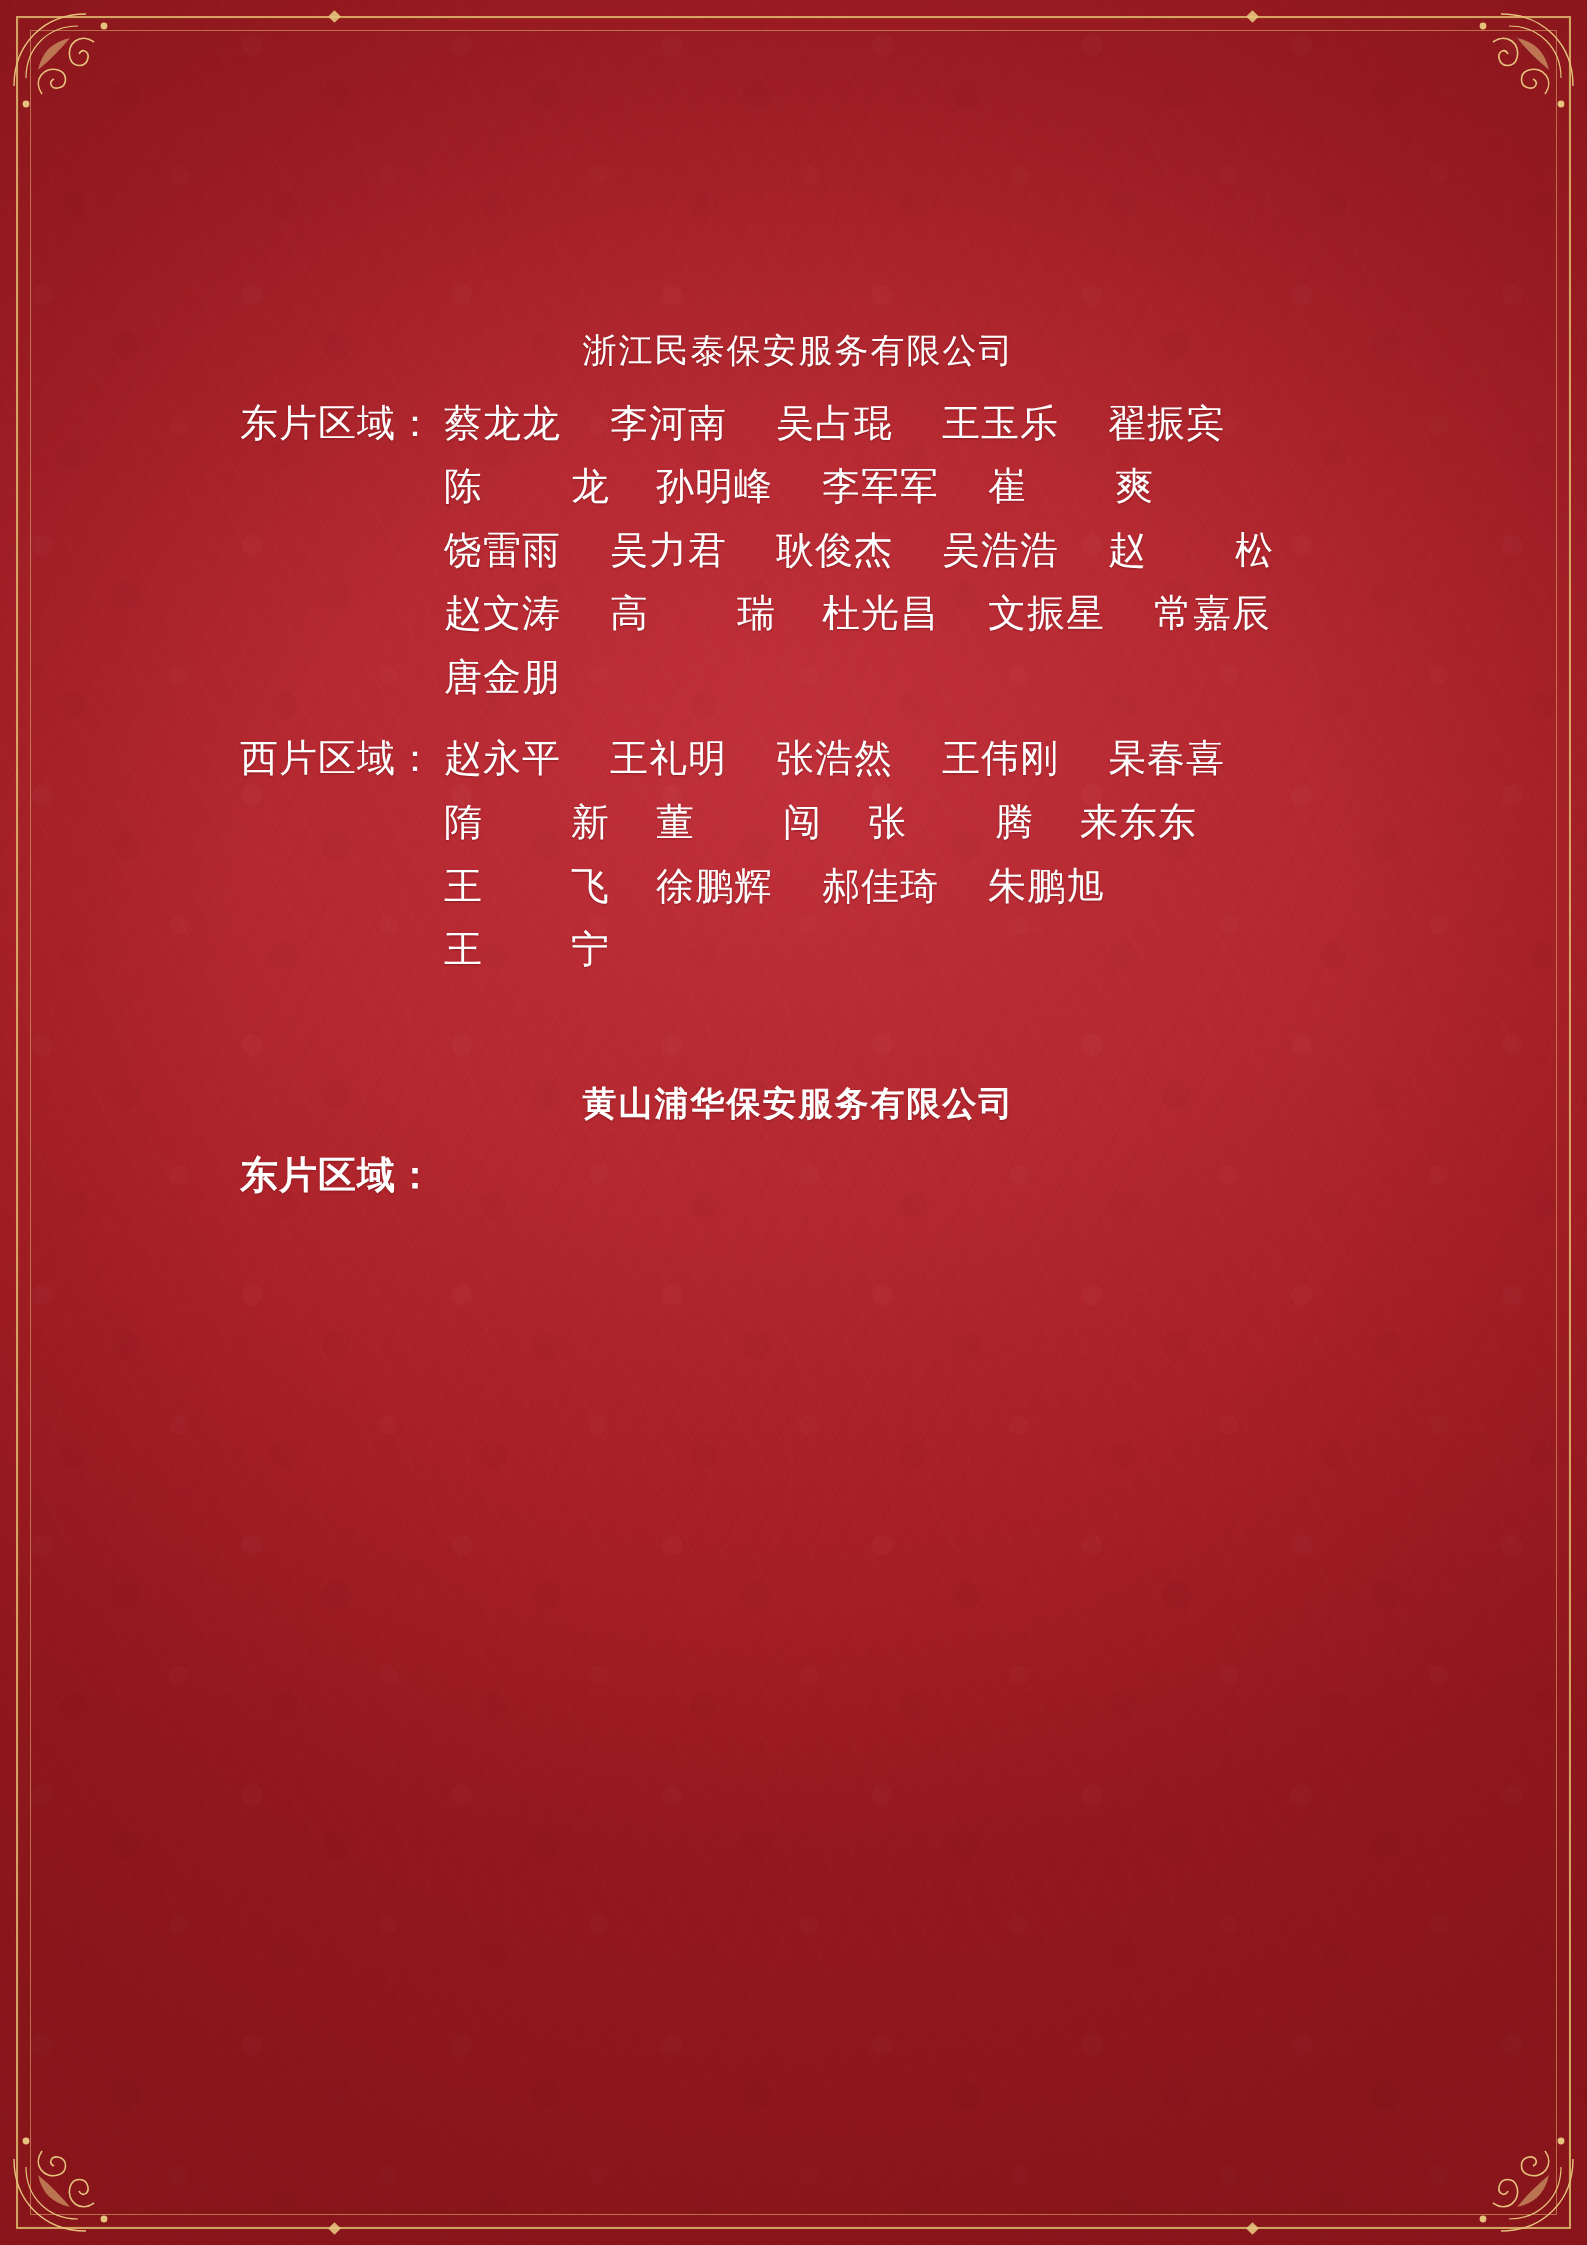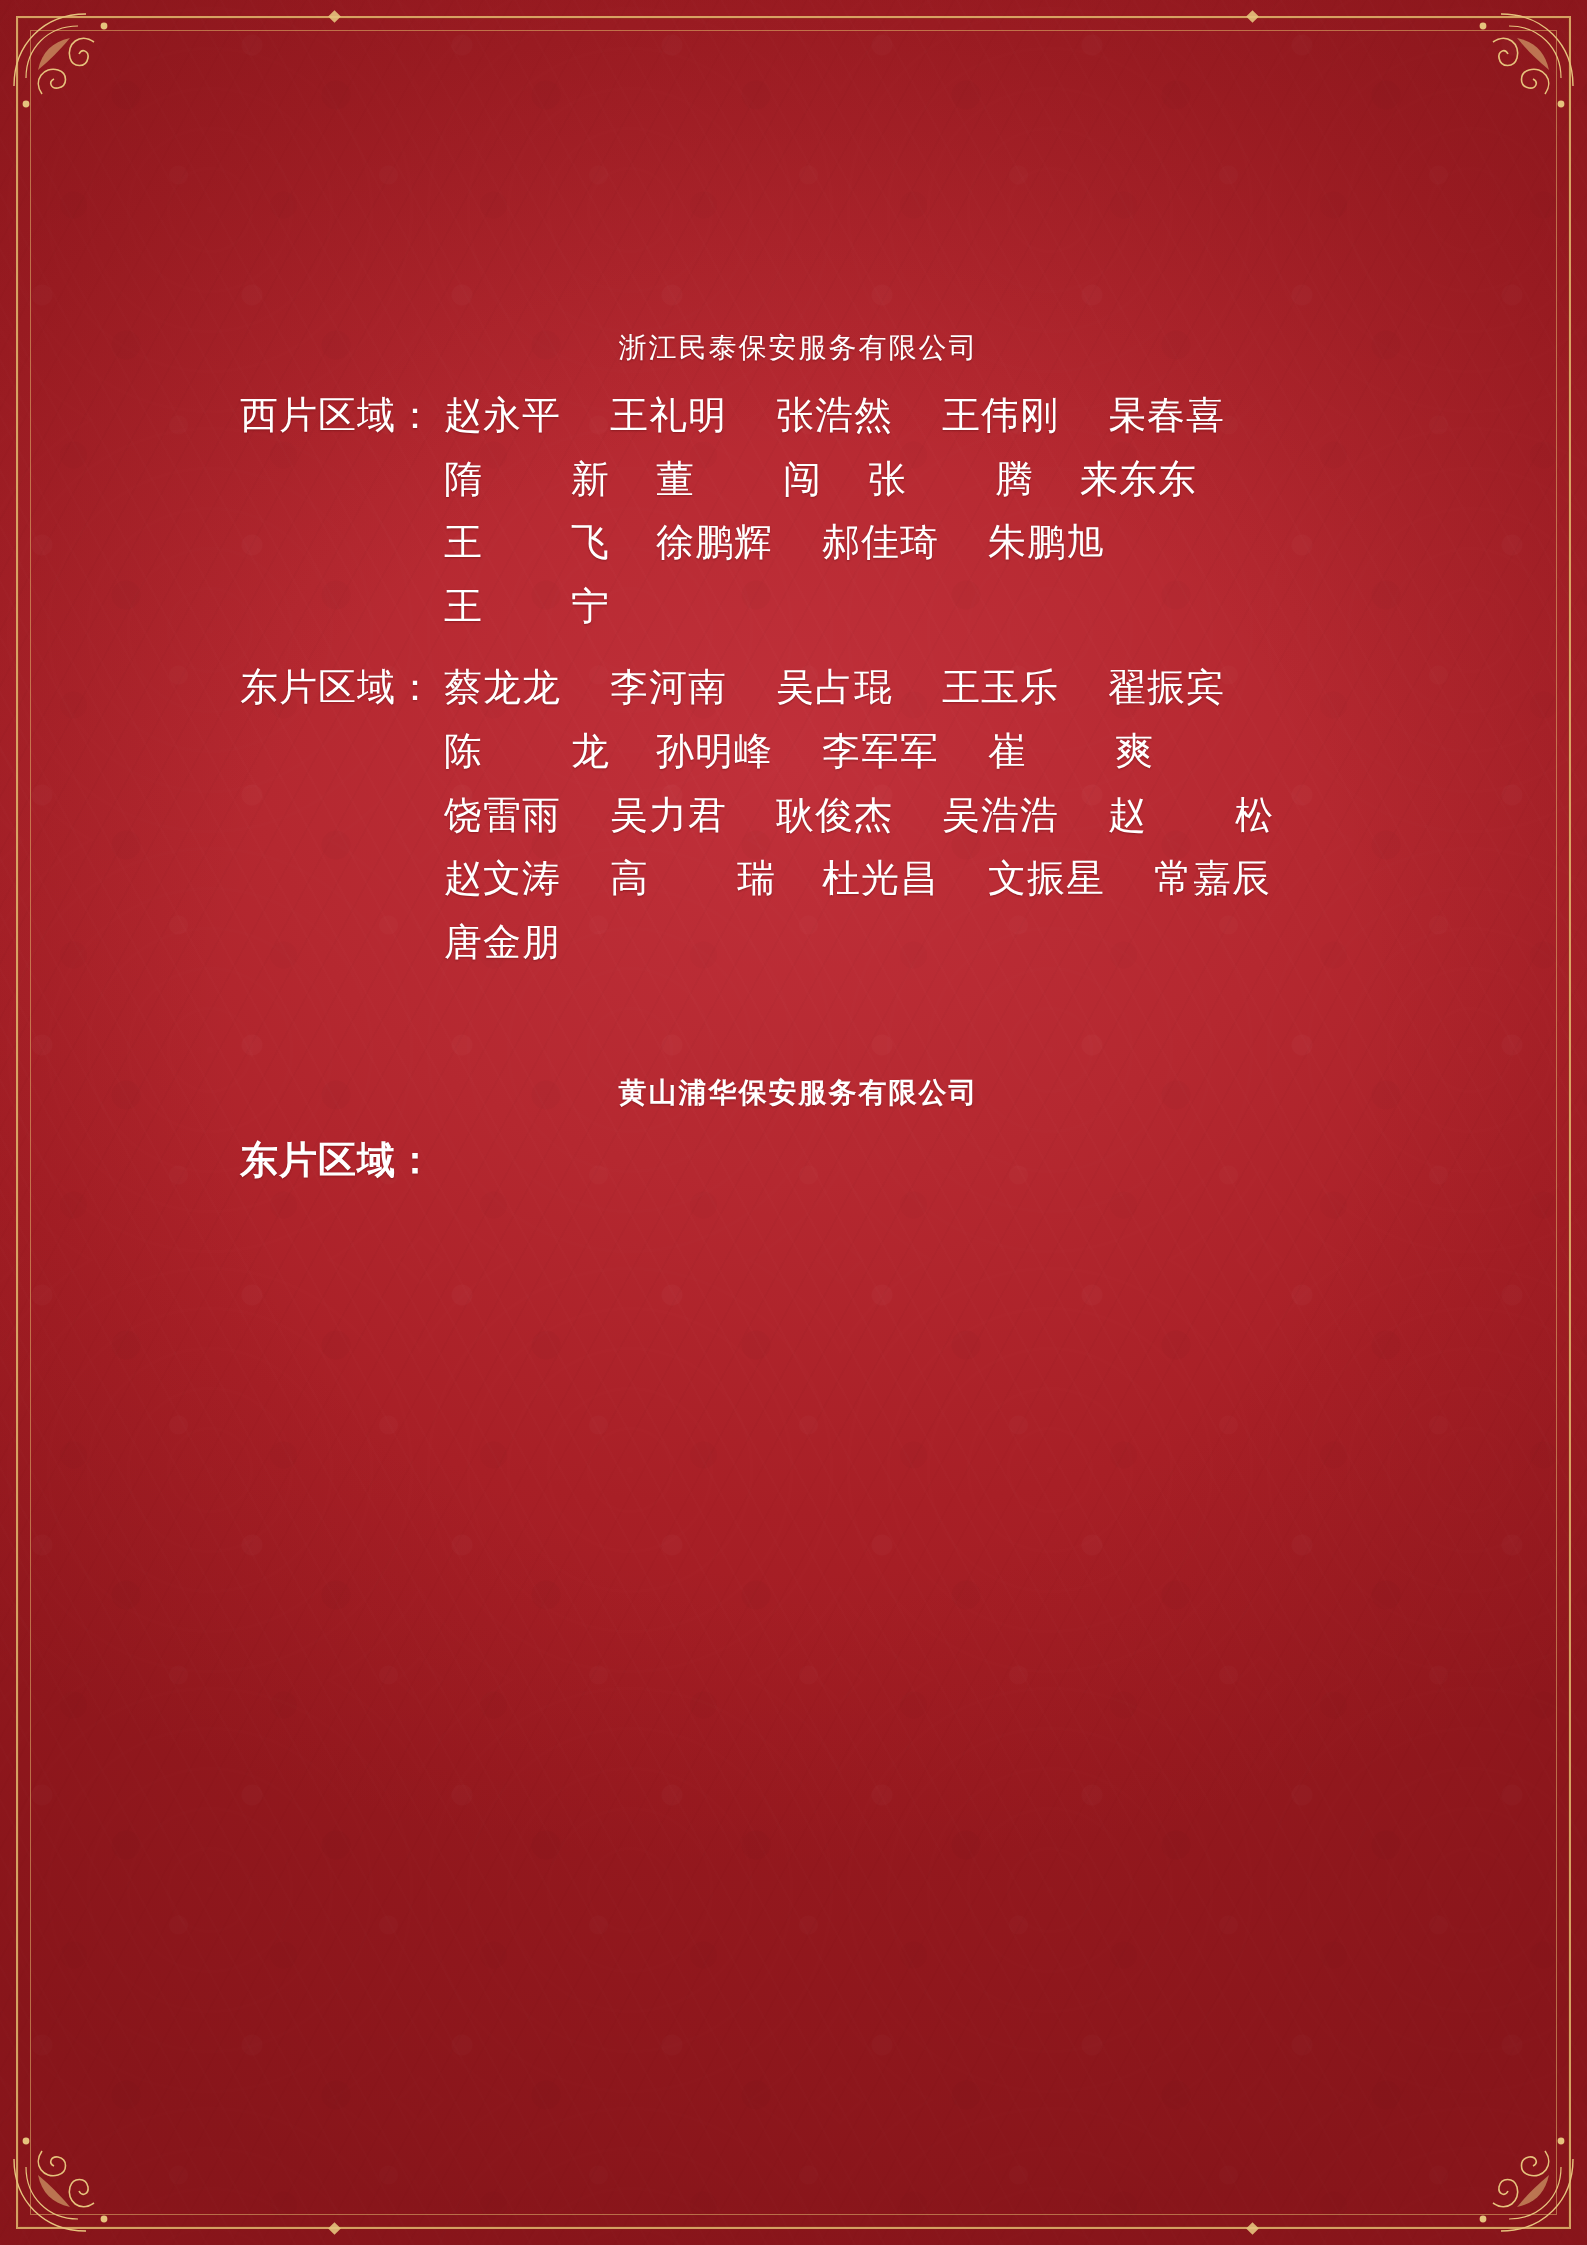--- a/index.html
+++ b/index.html
@@ -91,21 +91,21 @@
     top: 330px;
     padding: 0 240px;
     color: #fdf4ef;
   }
 
   .org-block { margin-bottom: 0; }
   .org-block + .org-block { margin-top: 92px; font-weight: bold; }
 
   .org-title {
     text-align: center;
-    font-size: 28px;
+    font-size: 34px;
     letter-spacing: 2px;
     line-height: 1.25;
     margin: 0 0 28px 0;
     padding-left: 10px;
     color: #ffffff;
     text-shadow: 0 1px 2px rgba(90,10,14,.45);
   }
 
   .region-row {
     display: flex;
@@ -214,69 +214,69 @@
   <div class="rail-dot" style="right:330px; top:12px;"></div>
   <div class="rail-dot" style="left:330px; bottom:12px;"></div>
   <div class="rail-dot" style="right:330px; bottom:12px;"></div>
 
   <div class="content">
 
     <div class="org-block">
       <div class="org-title">浙江民泰保安服务有限公司</div>
 
       <div class="region-row">
+        <div class="region-label">东片区域：</div>
+        <div class="names">
+          <span class="name-cell">蔡龙龙</span>
+          <span class="name-cell">李河南</span>
+          <span class="name-cell">吴占琨</span>
+          <span class="name-cell">王玉乐</span>
+          <span class="name-cell">翟振宾</span>
+
+          <span class="name-cell two">陈龙</span>
+          <span class="name-cell">孙明峰</span>
+          <span class="name-cell">李军军</span>
+          <span class="name-cell two">崔爽</span>
+          <span class="name-cell">饶雷雨</span>
+
+          <span class="name-cell">吴力君</span>
+          <span class="name-cell">耿俊杰</span>
+          <span class="name-cell">吴浩浩</span>
+          <span class="name-cell two">赵松</span>
+          <span class="name-cell">赵文涛</span>
+
+          <span class="name-cell two">高瑞</span>
+          <span class="name-cell">杜光昌</span>
+          <span class="name-cell">文振星</span>
+          <span class="name-cell">常嘉辰</span>
+          <span class="name-cell">唐金朋</span>
+        </div>
+      </div>
+
+      <div class="region-row">
         <div class="region-label">西片区域：</div>
         <div class="names">
           <span class="name-cell">赵永平</span>
           <span class="name-cell">王礼明</span>
           <span class="name-cell">张浩然</span>
           <span class="name-cell">王伟刚</span>
           <span class="name-cell">杲春喜</span>
 
           <span class="name-cell two">隋新</span>
           <span class="name-cell two">董闯</span>
           <span class="name-cell two">张腾</span>
           <span class="name-cell">来东东</span>
           <span class="name-cell two">王飞</span>
 
           <span class="name-cell">徐鹏辉</span>
           <span class="name-cell">郝佳琦</span>
           <span class="name-cell">朱鹏旭</span>
           <span class="name-cell two">王宁</span>
         </div>
       </div>
-
-      <div class="region-row">
-        <div class="region-label">东片区域：</div>
-        <div class="names">
-          <span class="name-cell">蔡龙龙</span>
-          <span class="name-cell">李河南</span>
-          <span class="name-cell">吴占琨</span>
-          <span class="name-cell">王玉乐</span>
-          <span class="name-cell">翟振宾</span>
-
-          <span class="name-cell two">陈龙</span>
-          <span class="name-cell">孙明峰</span>
-          <span class="name-cell">李军军</span>
-          <span class="name-cell two">崔爽</span>
-          <span class="name-cell">饶雷雨</span>
-
-          <span class="name-cell">吴力君</span>
-          <span class="name-cell">耿俊杰</span>
-          <span class="name-cell">吴浩浩</span>
-          <span class="name-cell two">赵松</span>
-          <span class="name-cell">赵文涛</span>
-
-          <span class="name-cell two">高瑞</span>
-          <span class="name-cell">杜光昌</span>
-          <span class="name-cell">文振星</span>
-          <span class="name-cell">常嘉辰</span>
-          <span class="name-cell">唐金朋</span>
-        </div>
-      </div>
     </div>
 
     <div class="org-block">
       <div class="org-title">黄山浦华保安服务有限公司</div>
 
       <div class="region-row">
         <div class="region-label">东片区域：</div>
       </div>
     </div>
 

